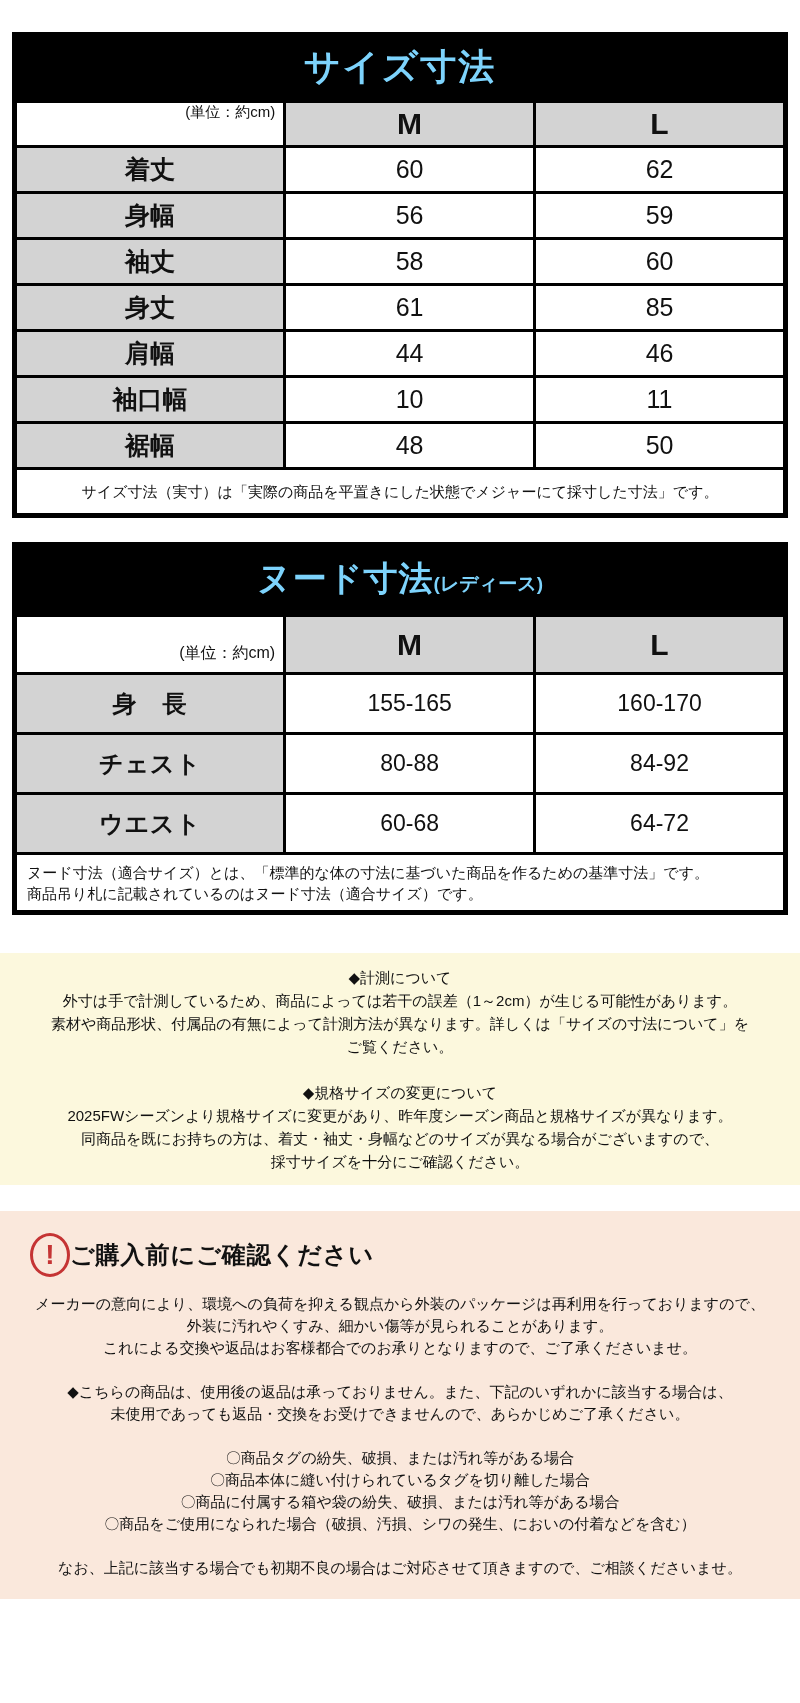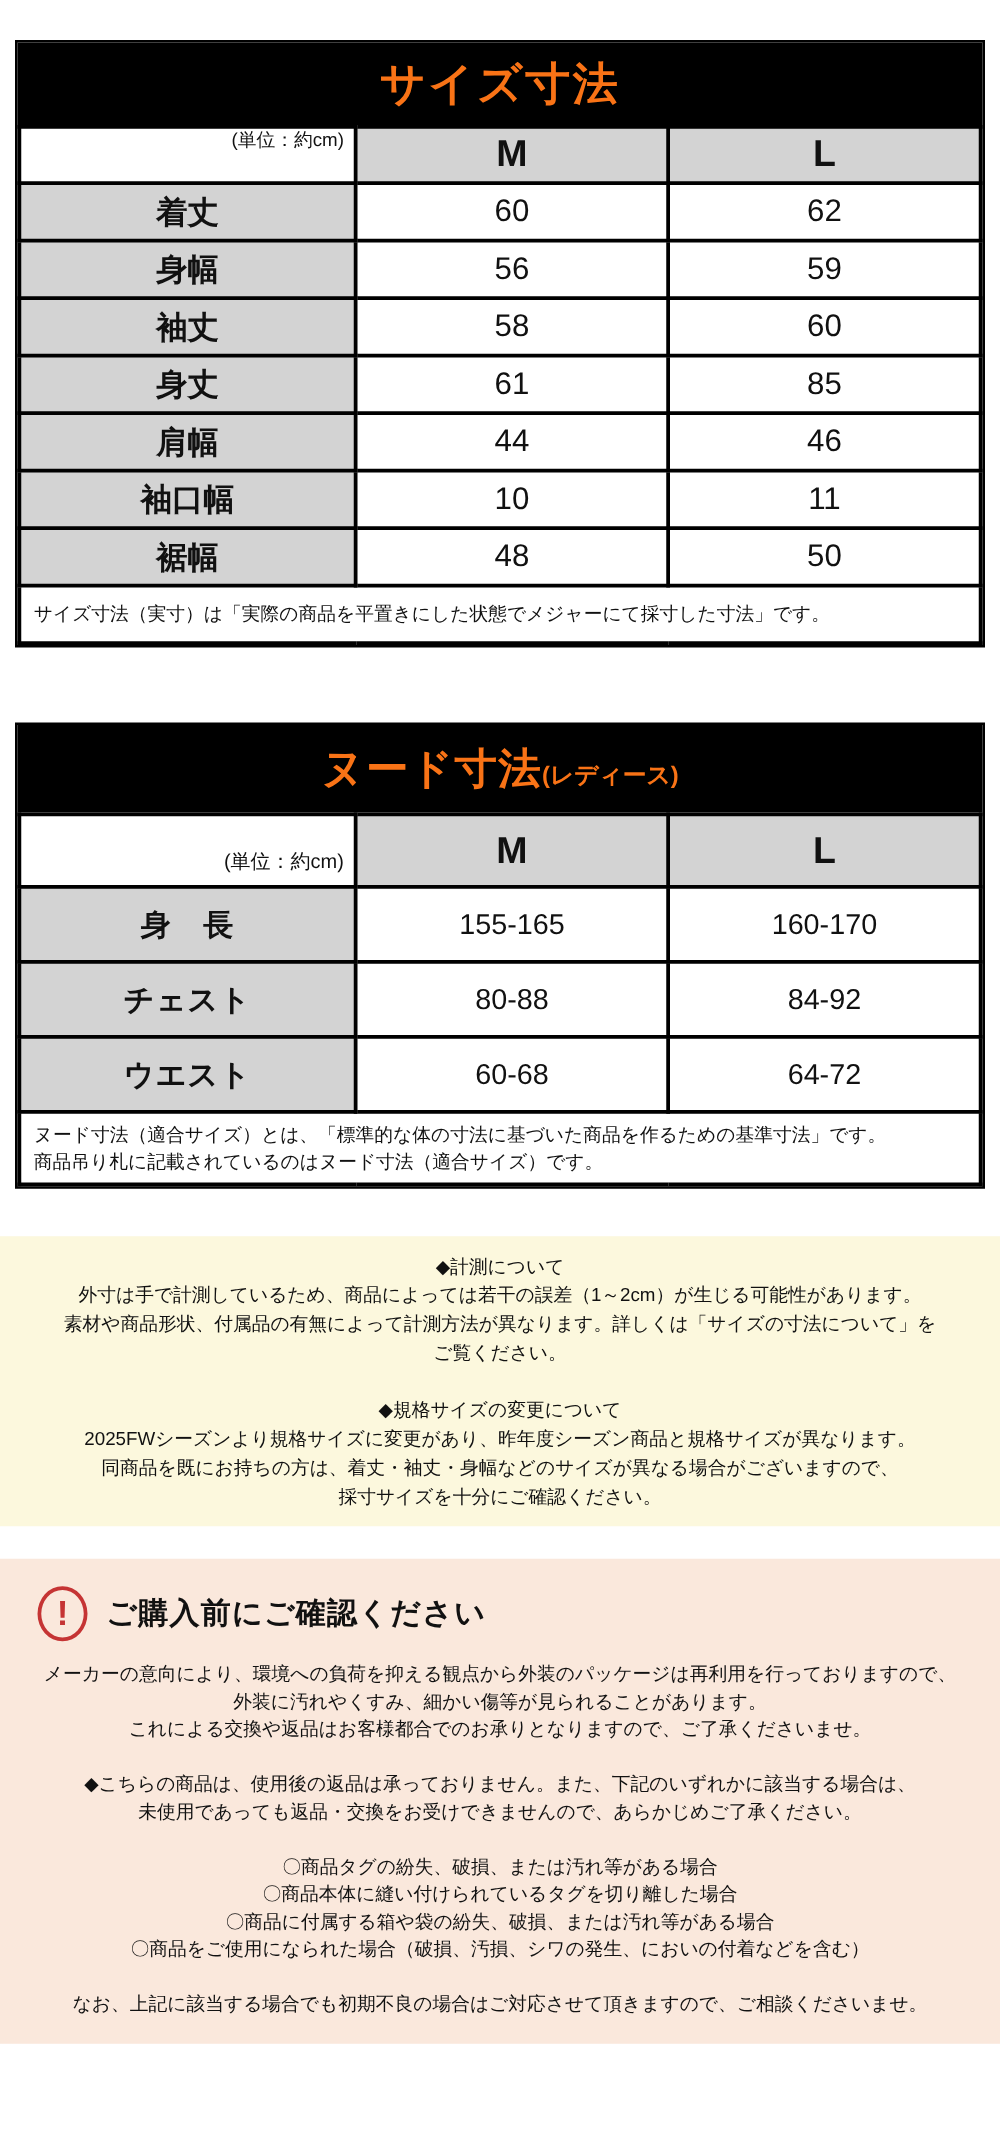--- a/index.html
+++ b/index.html
@@ -10,38 +10,38 @@
     color: #111;
     font-family: "Liberation Sans", "DejaVu Sans", sans-serif;
     overflow: hidden;
   }
   .tbl-wrap {
     width: 776px;
     margin: 0 auto;
     border: 2px solid #000;
   }
   .tbl-wrap.first { margin-top: 32px; }
-  .tbl-wrap.second { margin-top: 60px; }
+  .tbl-wrap.second { margin-top: 24px; }
   .banner {
-    background: #000; color: #f97316;
+    background: #000; color: #7dd3fc;
     display: flex; align-items: center; justify-content: center;
   }
   .banner1 { height: 66px; font-size: 36px; font-weight: bold; letter-spacing: 2px; }
   .banner2 { height: 70px; font-size: 34px; font-weight: bold; letter-spacing: 1px; }
   .banner2 .suffix { font-size: 19px; font-weight: bold; letter-spacing: 0; align-self: center; margin-top: 10px; }
   table { width: 100%; border-collapse: collapse; table-layout: fixed; }
   td { border: 3px solid #000; text-align: center; vertical-align: middle; padding: 0; }
   .gray { background: #d3d3d3; }
   .unit-cell { text-align: right; vertical-align: bottom; padding: 0 8px 23px 0; font-size: 15px; background: #fff; }
   .colhdr { font-size: 30px; font-weight: 600; }
   .t1 .hdr td { height: 40px; }
   .t1 .data td { height: 46px; }
   .t1 .lbl { font-size: 25px; font-weight: bold; }
   .t1 .val { font-size: 25px; }
-  .t1 .note td { height: 46px; }
+  .t1 .note td { height: 46px; text-align: center; }
   .t2 .hdr td { height: 58px; }
   .t2 .hdr .unit-cell { padding-bottom: 8px; font-size: 16px; }
   .t2 .data td { height: 60px; }
   .t2 .lbl { font-size: 24px; font-weight: bold; letter-spacing: 1px; }
   .t2 .val { font-size: 23px; }
   .t2 .note td { height: 58px; }
   .note td {
     text-align: left; padding: 0 10px; font-size: 15px;
     background: #fff; line-height: 21px;
   }
@@ -64,21 +64,21 @@
     display: flex; align-items: center;
     margin: 6px 0 16px 14px;
   }
   .alert-icon {
     width: 40px; height: 44px; flex: 0 0 40px;
     border: 3px solid #c53434; border-radius: 50%;
     color: #c53434; font-weight: bold; font-size: 28px;
     display: flex; align-items: center; justify-content: center;
   }
   .purchase-heading .txt {
-    font-size: 24px; font-weight: bold; margin-left: 15px; letter-spacing: 1px;
+    font-size: 24px; font-weight: bold; letter-spacing: 1px;
   }
 </style>
 </head>
 <body>
 
 <div class="tbl-wrap first">
   <div class="banner banner1">
     <span>サイズ寸法</span>
   </div>
   <table class="t1">

